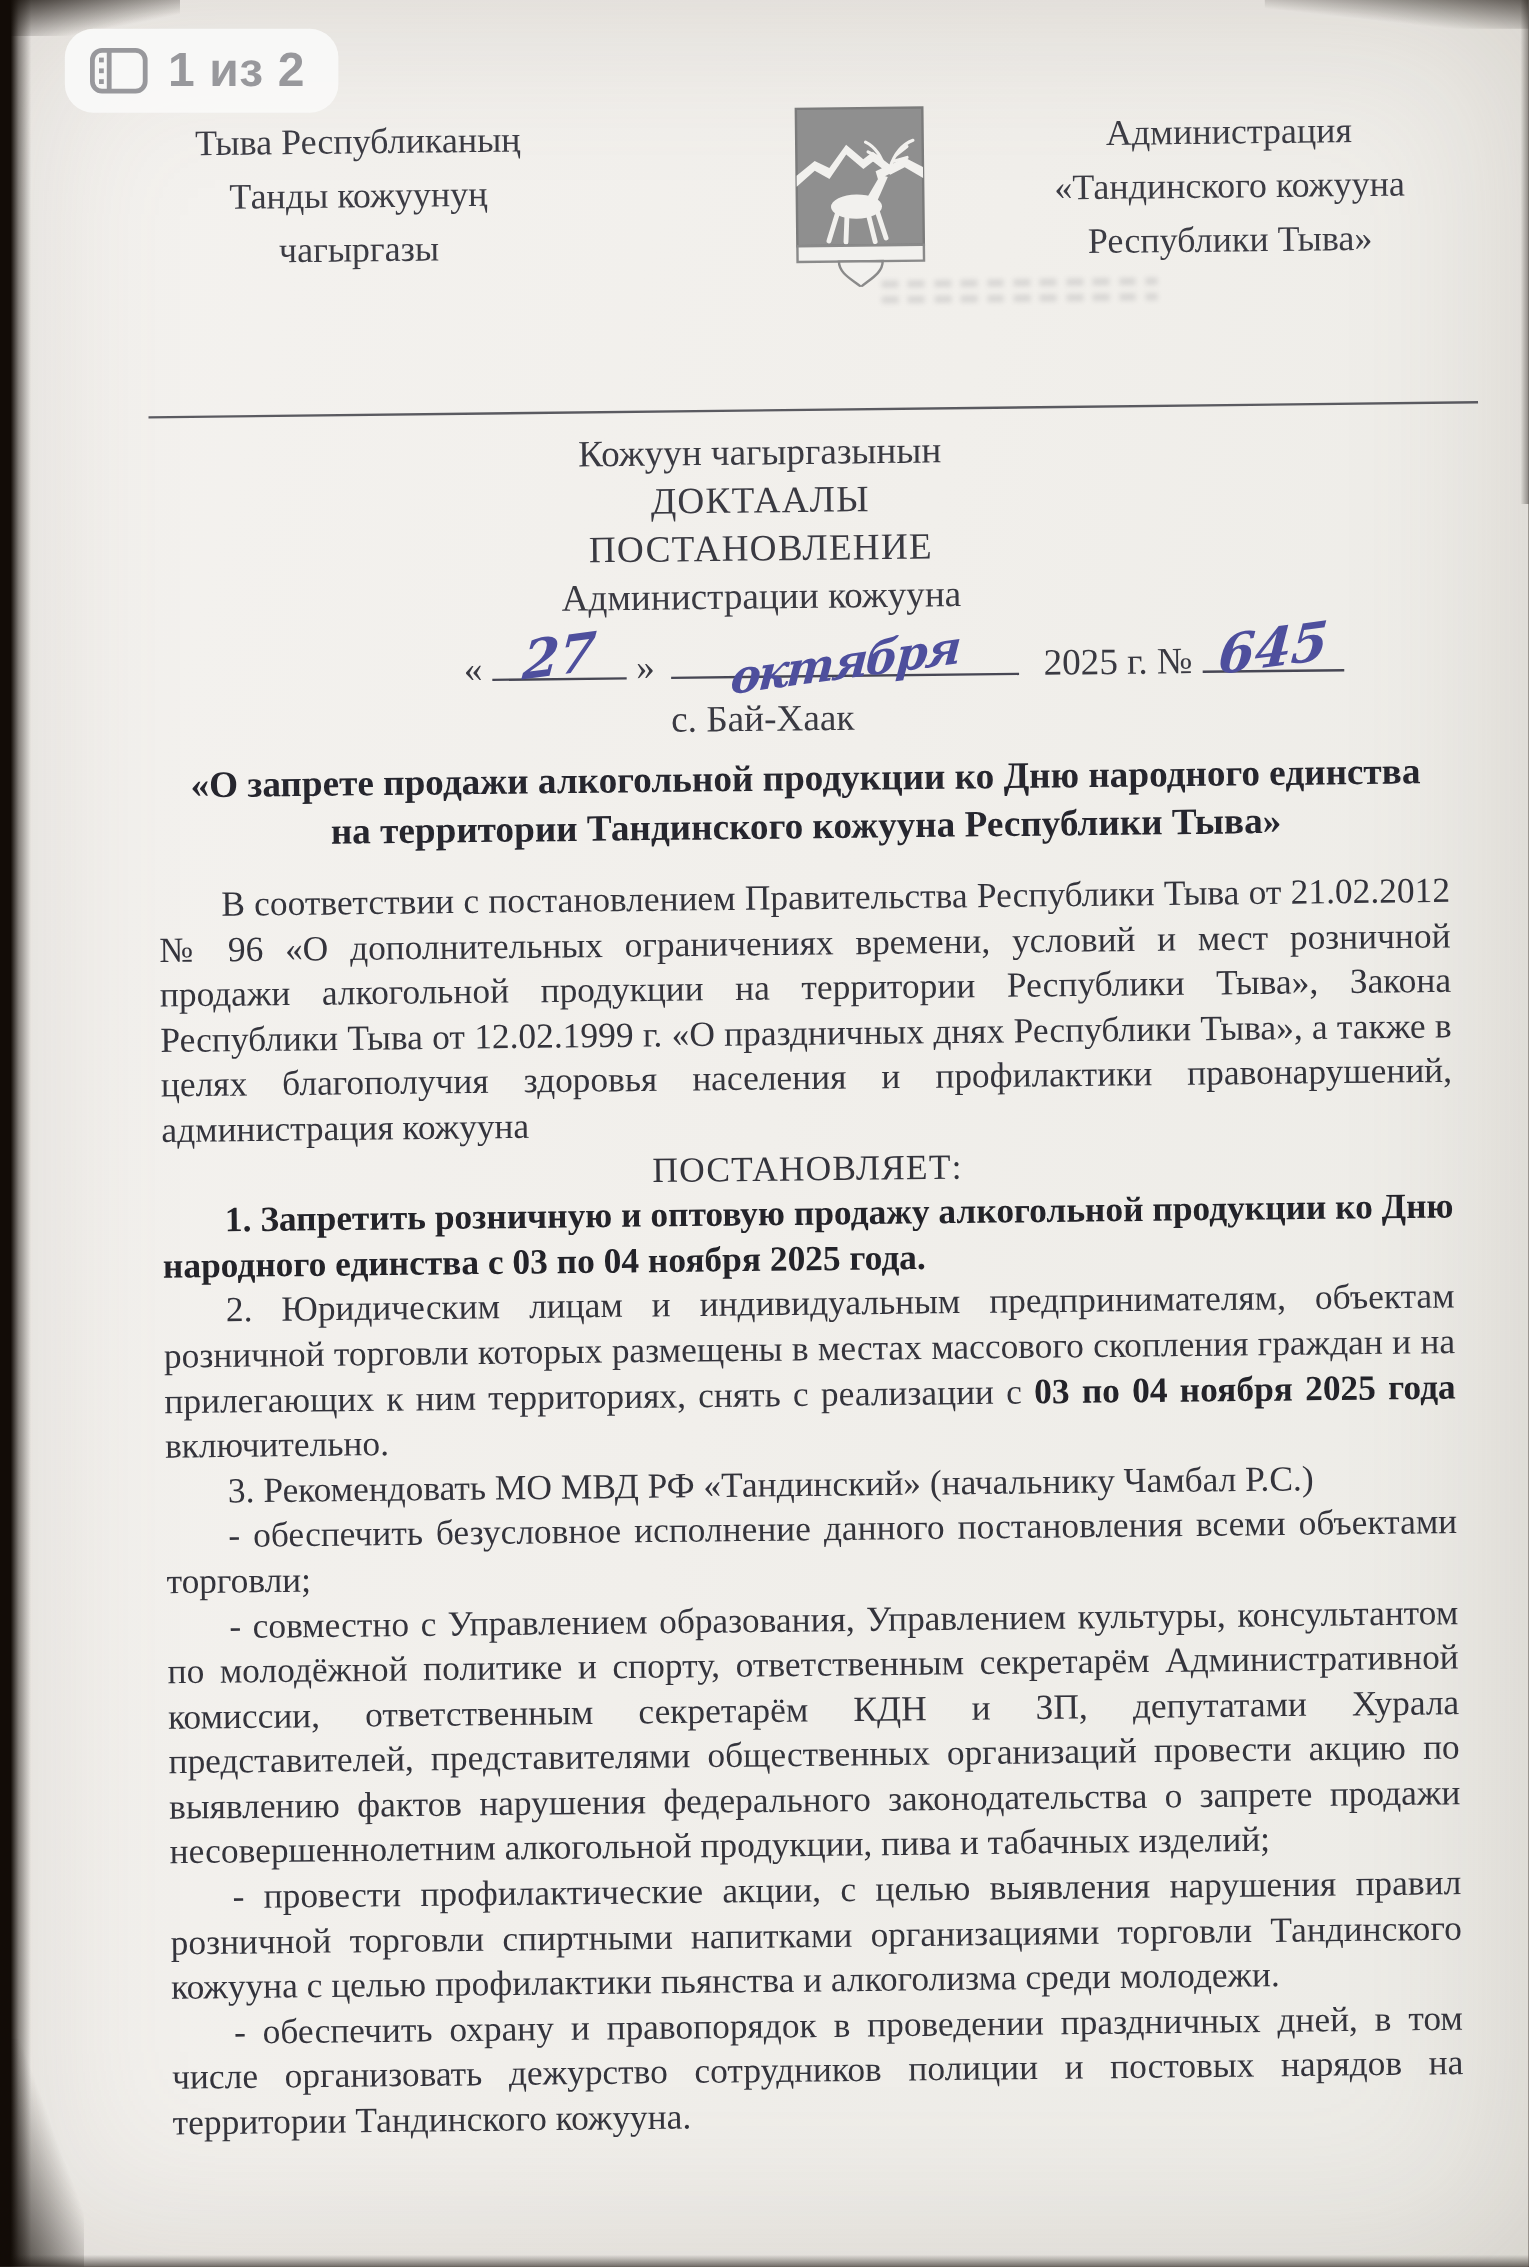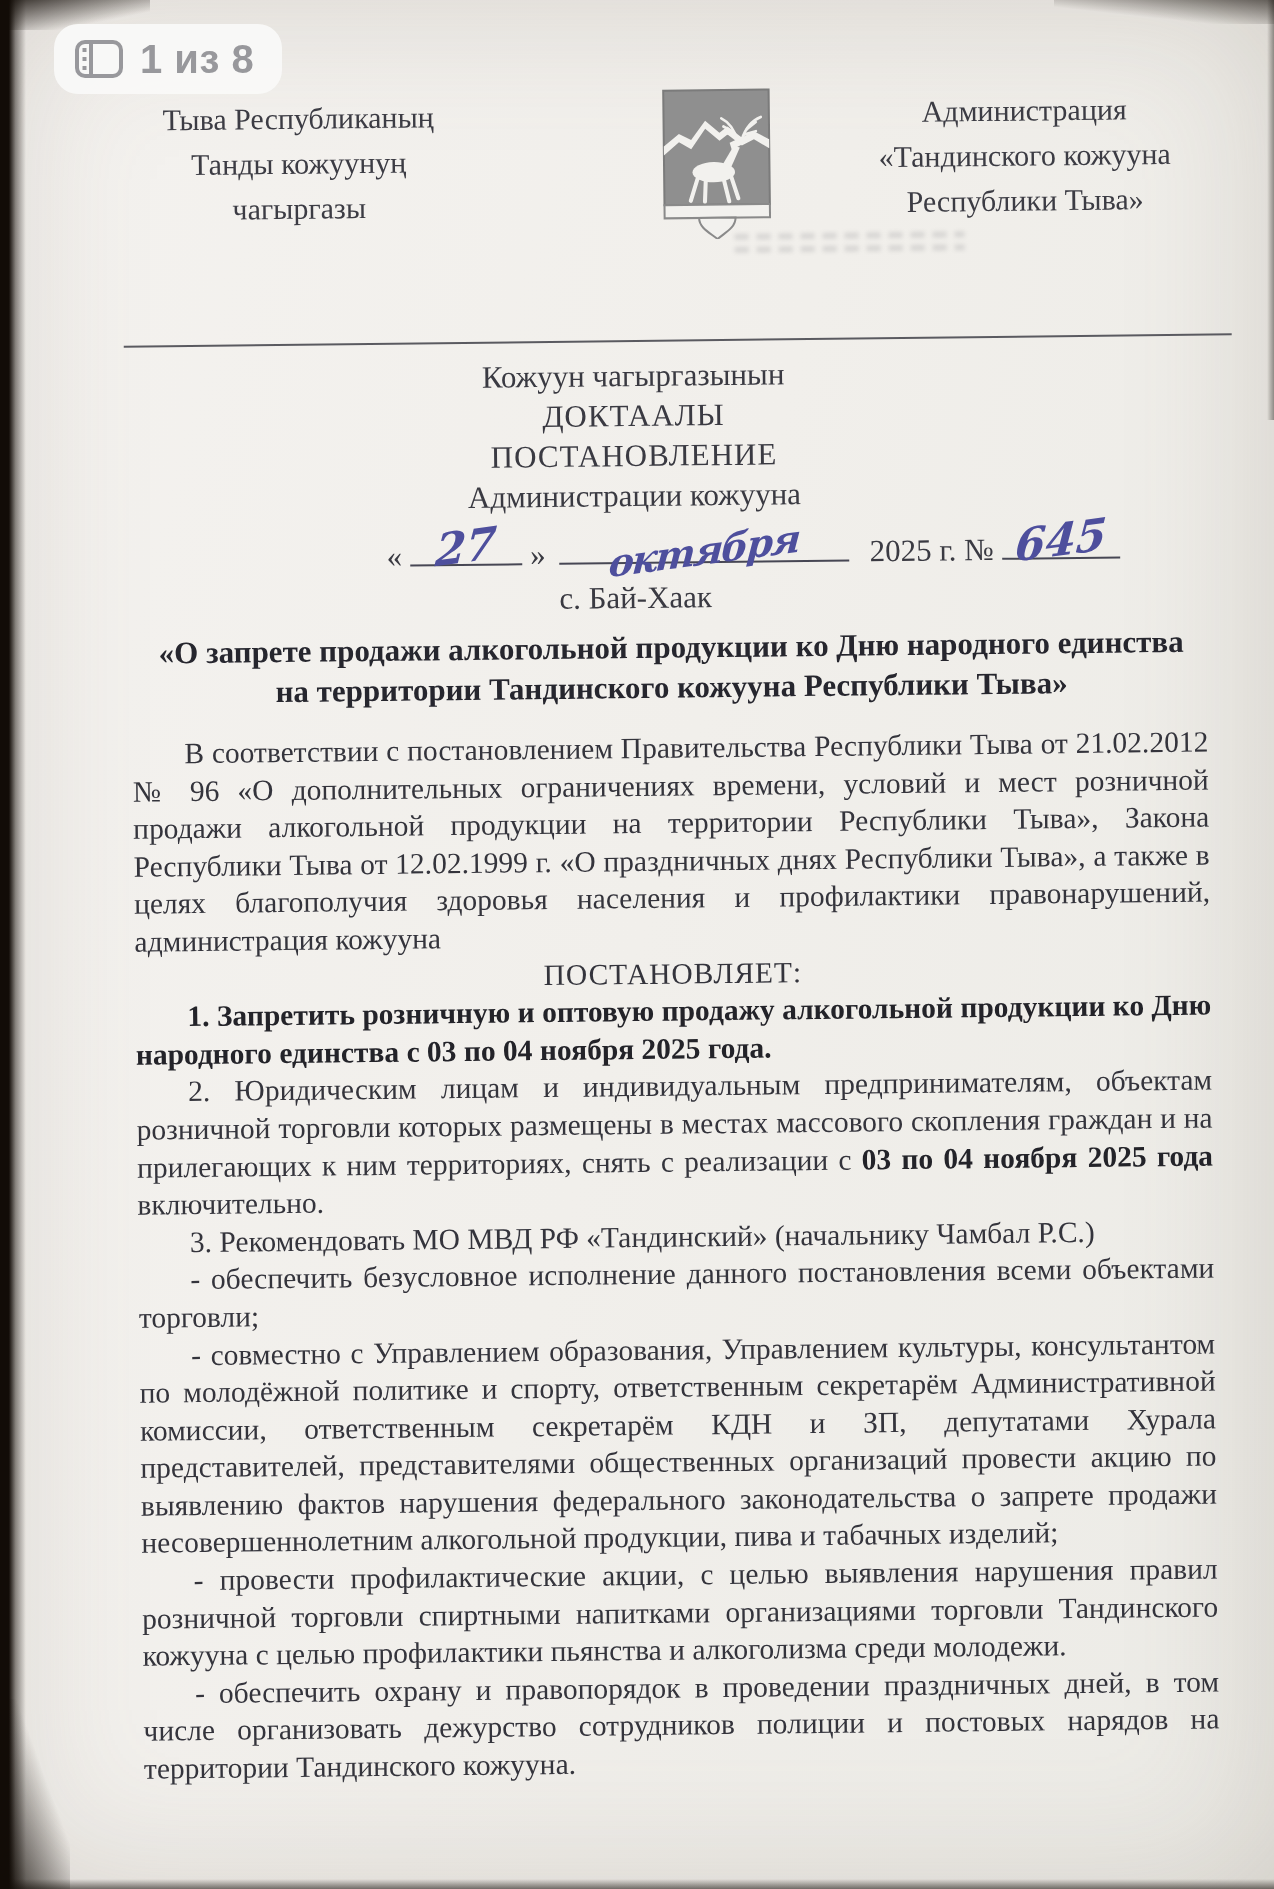--- a/index.html
+++ b/index.html
@@ -97,21 +97,21 @@
 <div class="edge-right"></div>
 
 <div class="badge">
   <svg width="50" height="40" viewBox="0 0 50 40">
     <rect x="3" y="3" width="44" height="34" rx="8" fill="none" stroke="#98989c" stroke-width="4"></rect>
     <line x1="17" y1="4" x2="17" y2="36" stroke="#98989c" stroke-width="4"></line>
     <rect x="8.5" y="9" width="4" height="4" fill="#98989c"></rect>
     <rect x="8.5" y="18" width="4" height="4" fill="#98989c"></rect>
     <rect x="8.5" y="27" width="4" height="4" fill="#98989c"></rect>
   </svg>
-  <span>1 из 8</span>
+  <span>1 из 2</span>
 </div>
 
 <div class="doc">
 
   <div class="header-row">
     <div class="h-left">
       <div>Тыва Республиканың</div>
       <div>Танды кожуунуң</div>
       <div>чагыргазы</div>
     </div>

